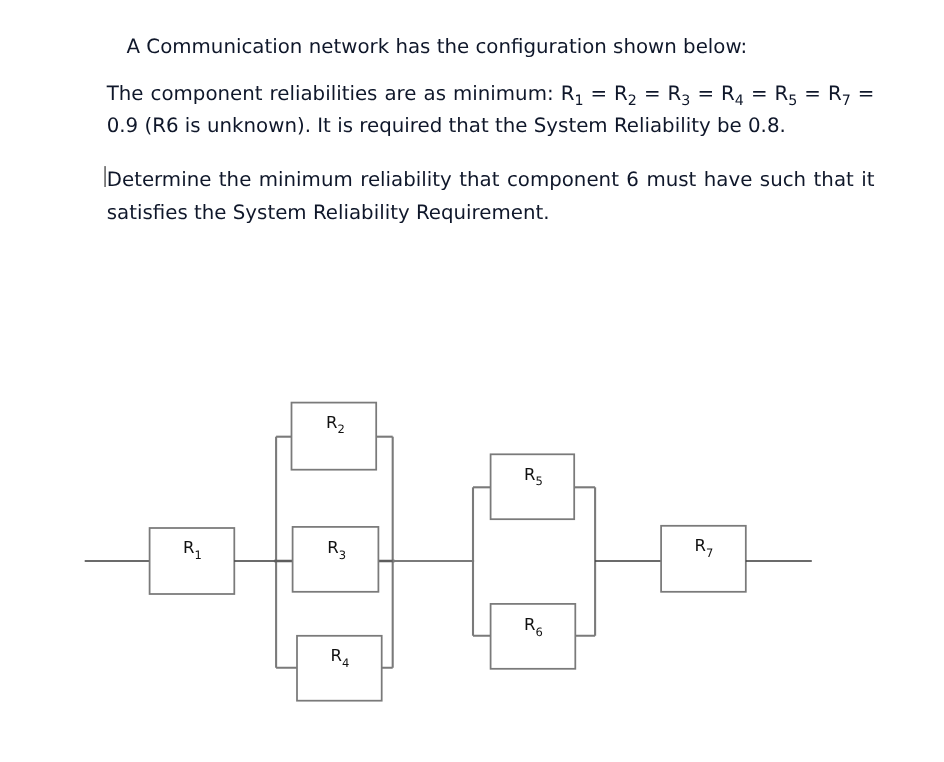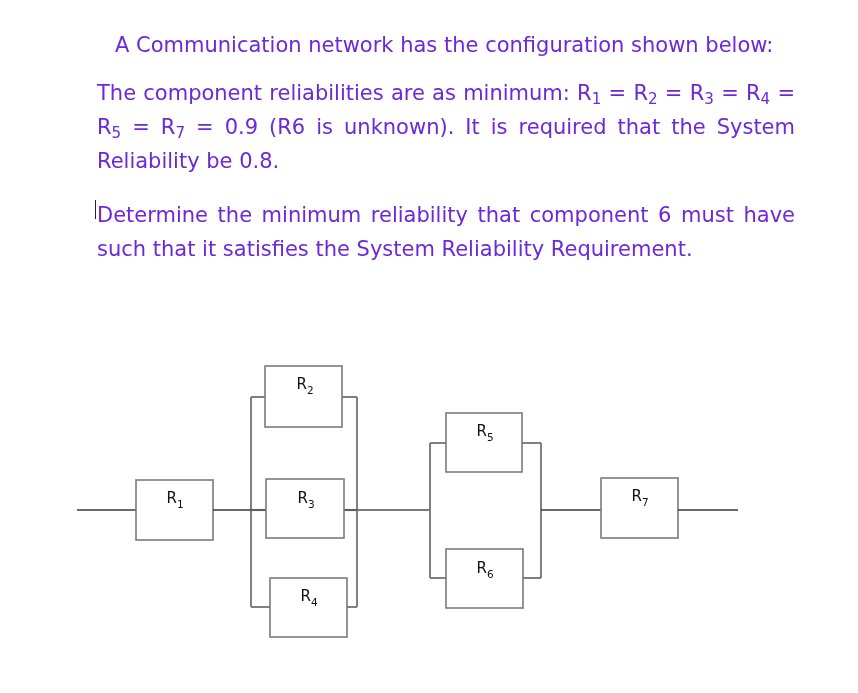--- a/index.html
+++ b/index.html
@@ -18,23 +18,23 @@
   }
 
   
   #question-text {
     position: absolute;
     left: 97px;
     top: 28px;
     width: 698px;
   }
   .para {
-    font-size: 21px;
+    font-size: 18px;
     line-height: 1.62;
-    color: #6d28d9;
+    color: #0f172a;
     margin: 0 0 14px 0;
   }
   .para.indented {
     text-indent: 18px;
   }
   .para.justified {
     text-align: justify;
   }
   .para.caret {
     position: relative;

